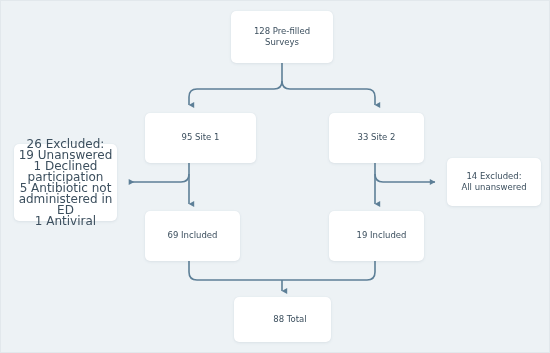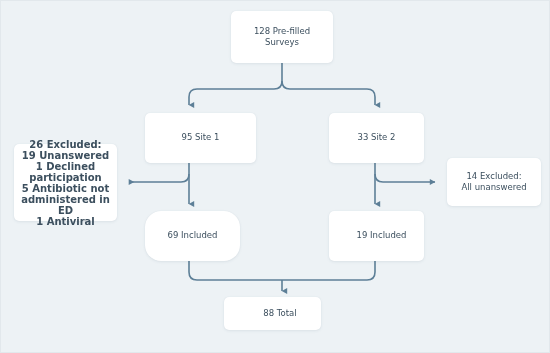--- a/index.html
+++ b/index.html
@@ -38,23 +38,22 @@
   }
   .node-text {
     color: #3c4f5e;
     font-size: 8.5px;
     line-height: 11.5px;
     text-align: center;
     white-space: pre-line;
     padding: 0 4px;
   }
   .node-text.multi {
-    font-size: 10px;
+    font-size: 12px;
     line-height: 11px;
-    font-weight: bold;
   }
 </style>
 </head>
 <body>
 
 <div id="flowchart-canvas">
 
   <svg id="connector-layer" viewBox="0 0 550 353" width="550" height="353">
     <defs>
       <marker id="arrowhead-down" markerWidth="7" markerHeight="7" refX="3.2" refY="5.6" orient="auto" markerUnits="userSpaceOnUse">
@@ -106,25 +105,25 @@
 5 Antibiotic not
 administered in ED
 1 Antiviral</div>
   </div>
 
   <div class="node" style="left:446px; top:157px; width:94px; height:48px;">
     <div class="node-text">14 Excluded:
 All unanswered</div>
   </div>
 
-  <div class="node" style="left:144px; top:210px; width:95px; height:50px;border-radius:16px;">
+  <div class="node" style="left:144px; top:210px; width:95px; height:50px;">
     <div class="node-text">69 Included</div>
   </div>
 
   <div class="node" style="left:328px; top:210px; width:95px; height:50px;padding-left:10px;">
     <div class="node-text">19 Included</div>
   </div>
 
-  <div class="node" style="left:223px; top:296px; width:97px; height:33px;padding-left:15px;">
+  <div class="node" style="left:233px; top:296px; width:97px; height:45px;padding-left:15px;">
     <div class="node-text">88 Total</div>
   </div>
 
 </div>
 
 </body></html>

